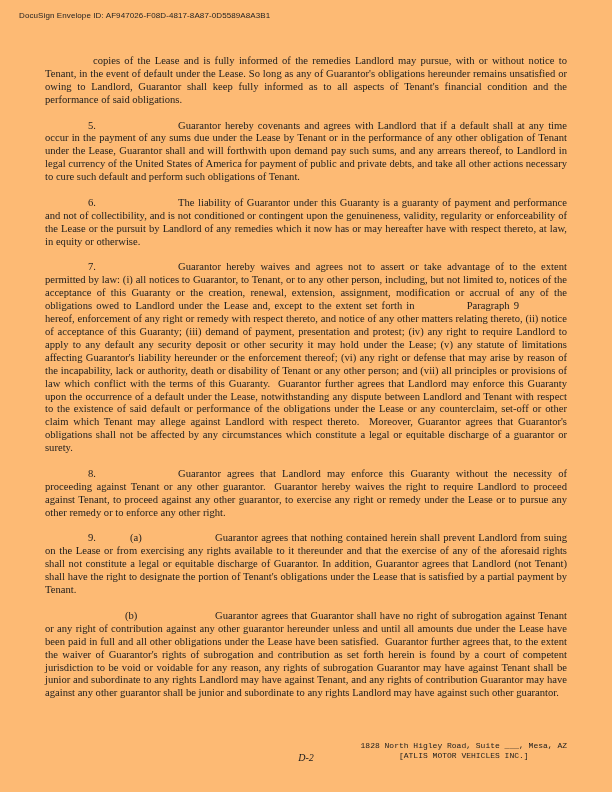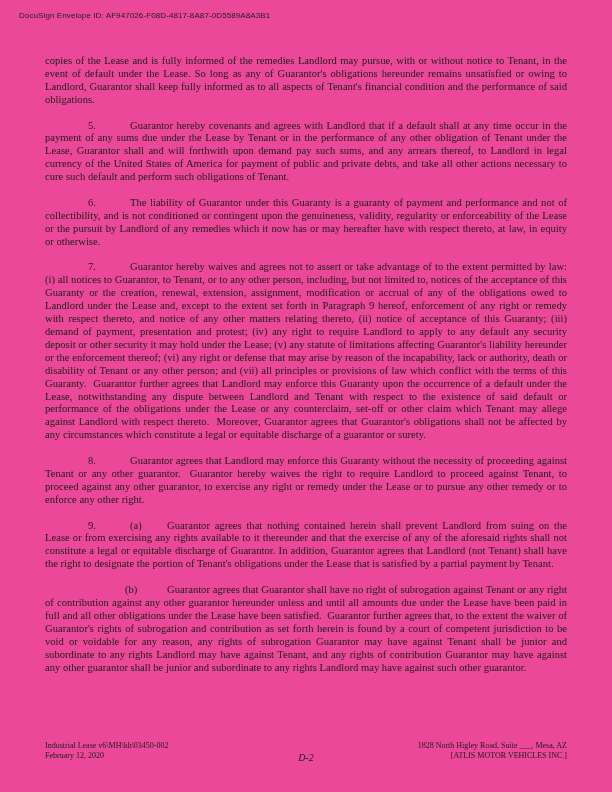--- a/index.html
+++ b/index.html
@@ -4,21 +4,21 @@
 <style>
   html, body {
     margin: 0;
     padding: 0;
     background: #ffffff;
   }
   .page {
     position: relative;
     width: 612px;
     height: 792px;
-    background: #ec4899;
+    background: #fdba74;
     font-family: "Liberation Serif", serif;
     color: #1c1c1c;
     overflow: hidden;
   }
   .docusign-header {
     position: absolute;
     left: 19px;
     top: 11px;
     font-family: "Liberation Sans", sans-serif;
     font-size: 8px;
@@ -43,38 +43,40 @@
   .tab, .cell {
     display: inline-block;
     vertical-align: baseline;
   }
   .w43 { width: 43px; }
   .w42 { width: 42px; }
   .w37 { width: 37px; }
   .w80 { width: 80px; }
   .ptext {
     white-space: pre-wrap;
+    margin-left: 48px;
   }
   .ref-underline {
   }
   .footer-left {
     position: absolute;
     left: 45px;
     top: 741px;
     font-size: 8px;
     line-height: 9.6px;
     text-align: left;
   }
   .footer-right {
     position: absolute;
     right: 45px;
     top: 741px;
     font-size: 8px;
     line-height: 9.6px;
-    text-align: right;
+    text-align: center;
+    font-family: Liberation Mono, monospace;
   }
   .footer-page-num {
     position: absolute;
     left: 0;
     top: 752px;
     width: 100%;
     text-align: center;
     font-size: 10px;
     font-style: italic;
   }
@@ -97,24 +99,20 @@
     <p class="para"><span class="tab w43"></span><span class="cell w42">7.</span><span class="ptext">Guarantor hereby waives and agrees not to assert or take advantage of to the extent permitted by law: (i) all notices to Guarantor, to Tenant, or to any other person, including, but not limited to, notices of the acceptance of this Guaranty or the creation, renewal, extension, assignment, modification or accrual of any of the obligations owed to Landlord under the Lease and, except to the extent set forth in </span><span class="ptext ref-underline">Paragraph 9</span><span class="ptext"> hereof, enforcement of any right or remedy with respect thereto, and notice of any other matters relating thereto, (ii) notice of acceptance of this Guaranty; (iii) demand of payment, presentation and protest; (iv) any right to require Landlord to apply to any default any security deposit or other security it may hold under the Lease; (v) any statute of limitations affecting Guarantor's liability hereunder or the enforcement thereof; (vi) any right or defense that may arise by reason of the incapability, lack or authority, death or disability of Tenant or any other person; and (vii) all principles or provisions of law which conflict with the terms of this Guaranty.  Guarantor further agrees that Landlord may enforce this Guaranty upon the occurrence of a default under the Lease, notwithstanding any dispute between Landlord and Tenant with respect to the existence of said default or performance of the obligations under the Lease or any counterclaim, set-off or other claim which Tenant may allege against Landlord with respect thereto.  Moreover, Guarantor agrees that Guarantor's obligations shall not be affected by any circumstances which constitute a legal or equitable discharge of a guarantor or surety.</span></p>
 
     <p class="para"><span class="tab w43"></span><span class="cell w42">8.</span><span class="ptext">Guarantor agrees that Landlord may enforce this Guaranty without the necessity of proceeding against Tenant or any other guarantor.  Guarantor hereby waives the right to require Landlord to proceed against Tenant, to proceed against any other guarantor, to exercise any right or remedy under the Lease or to pursue any other remedy or to enforce any other right.</span></p>
 
     <p class="para"><span class="tab w43"></span><span class="cell w42">9.</span><span class="cell w37">(a)</span><span class="ptext">Guarantor agrees that nothing contained herein shall prevent Landlord from suing on the Lease or from exercising any rights available to it thereunder and that the exercise of any of the aforesaid rights shall not constitute a legal or equitable discharge of Guarantor. In addition, Guarantor agrees that Landlord (not Tenant) shall have the right to designate the portion of Tenant's obligations under the Lease that is satisfied by a partial payment by Tenant.</span></p>
 
     <p class="para"><span class="tab w80"></span><span class="cell w42">(b)</span><span class="ptext">Guarantor agrees that Guarantor shall have no right of subrogation against Tenant or any right of contribution against any other guarantor hereunder unless and until all amounts due under the Lease have been paid in full and all other obligations under the Lease have been satisfied.  Guarantor further agrees that, to the extent the waiver of Guarantor's rights of subrogation and contribution as set forth herein is found by a court of competent jurisdiction to be void or voidable for any reason, any rights of subrogation Guarantor may have against Tenant shall be junior and subordinate to any rights Landlord may have against Tenant, and any rights of contribution Guarantor may have against any other guarantor shall be junior and subordinate to any rights Landlord may have against such other guarantor.</span></p>
 
   </div>
 
-  <div class="footer-left">
-    <div>Industrial Lease v6\MH\kh\03450-002</div>
-    <div>February 12, 2020</div>
-  </div>
 
   <div class="footer-right">
     <div>1828 North Higley Road, Suite ___, Mesa, AZ</div>
     <div>[ATLIS MOTOR VEHICLES INC.]</div>
   </div>
 
   <div class="footer-page-num">D-2</div>
 
 </div>
 

